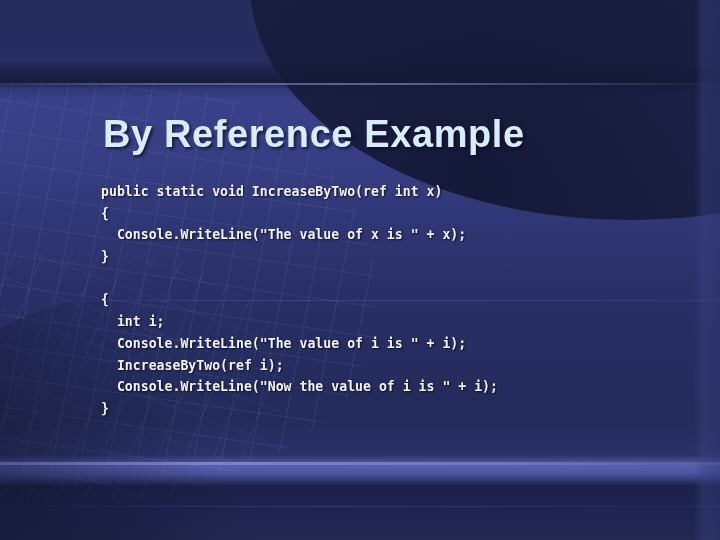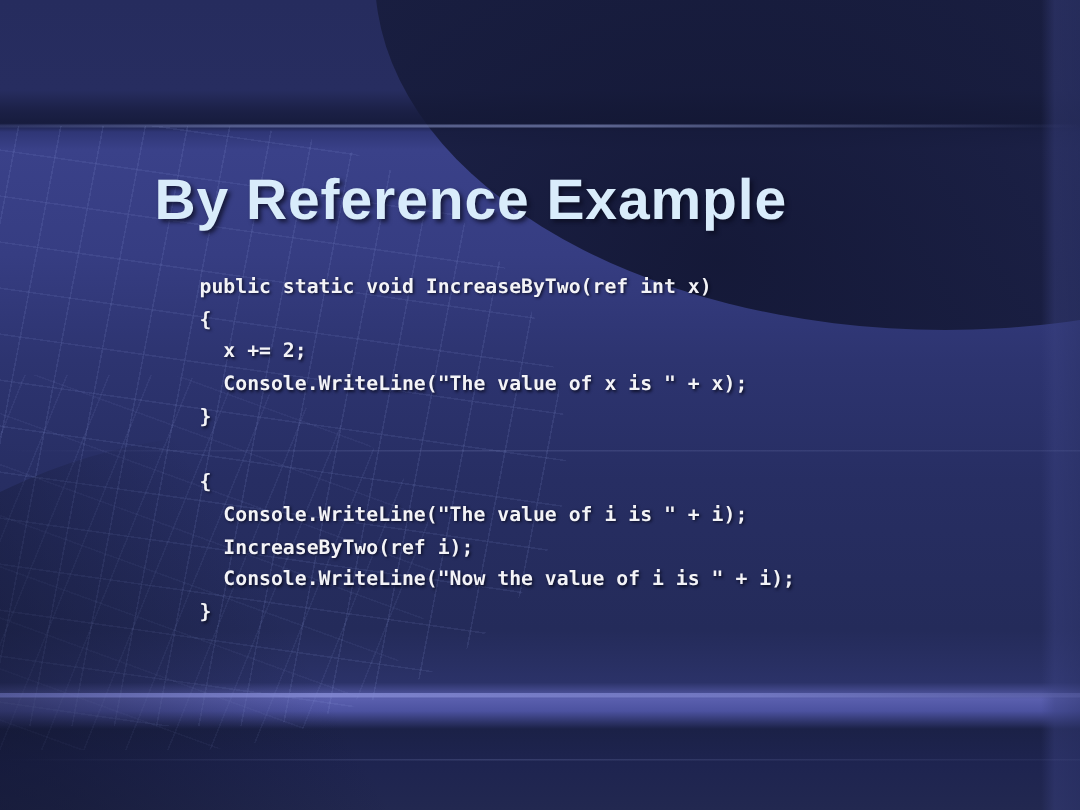--- a/index.html
+++ b/index.html
@@ -140,21 +140,20 @@
 
   .code-line {
     font-family:"DejaVu Sans Mono", "Liberation Mono", monospace;
     font-size:13.2px;
     font-weight:bold;
     line-height:21.7px;
     color:#f3f3f7;
     white-space:pre;
     text-shadow:1px 1px 2px rgba(6,8,24,.80);
     height:21.7px;
-    margin-left:32px;
   }
   .code-line.blank { color:transparent; }
 </style>
 </head>
 <body>
 
 <div class="slide">
 
   <div class="bg-layer bg-base"></div>
   <div class="bg-ellipse-tr"></div>
@@ -168,25 +167,25 @@
   <div class="bg-hair-bottom"></div>
   <div class="bg-sheen-b"></div>
 
   <div class="content">
 
     <div class="slide-title">By Reference Example</div>
 
     <div class="code-block">
       <div class="code-line">public static void IncreaseByTwo(ref int x)</div>
       <div class="code-line">{</div>
-      <div class="code-line">  x += 2;</div>
       <div class="code-line">  Console.WriteLine("The value of x is " + x);</div>
       <div class="code-line">}</div>
       <div class="code-line blank"></div>
       <div class="code-line">{</div>
+      <div class="code-line">  int i;</div>
       <div class="code-line">  Console.WriteLine("The value of i is " + i);</div>
       <div class="code-line">  IncreaseByTwo(ref i);</div>
       <div class="code-line">  Console.WriteLine("Now the value of i is " + i);</div>
       <div class="code-line">}</div>
     </div>
 
   </div>
 </div>
 
 </body></html>

